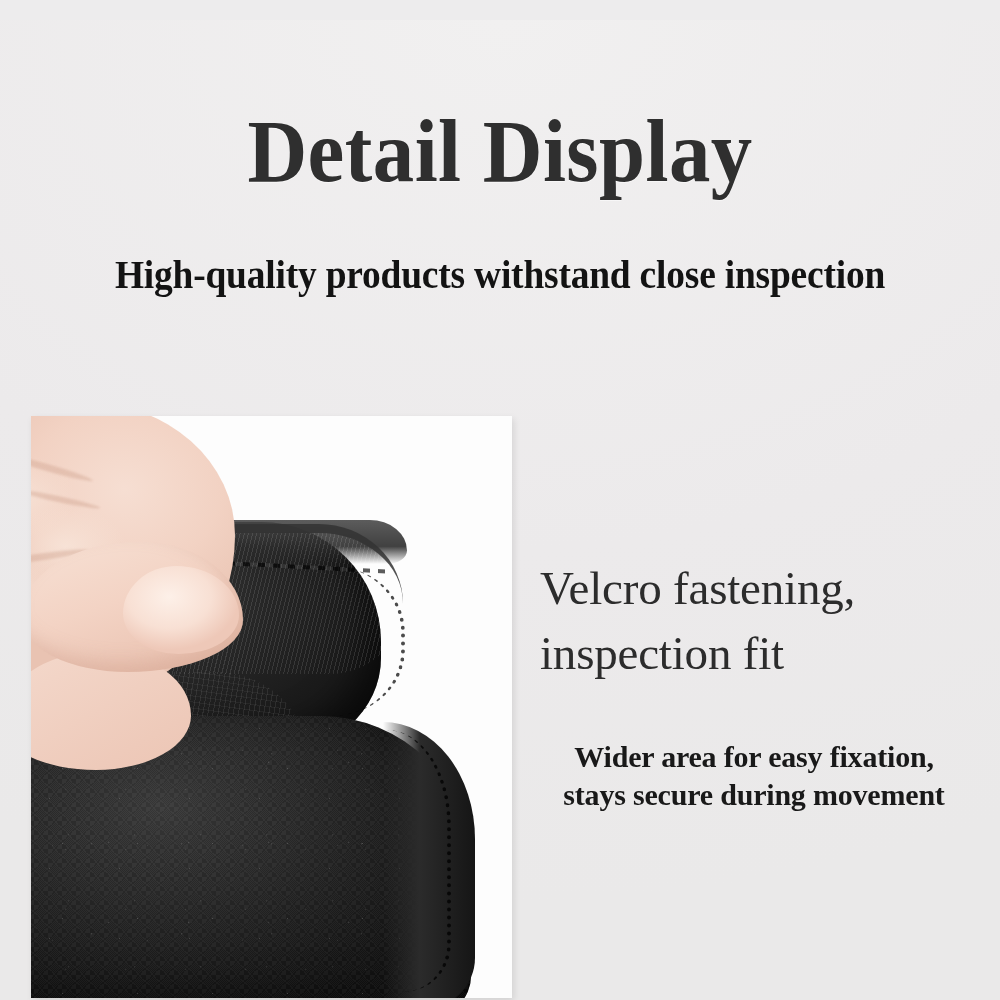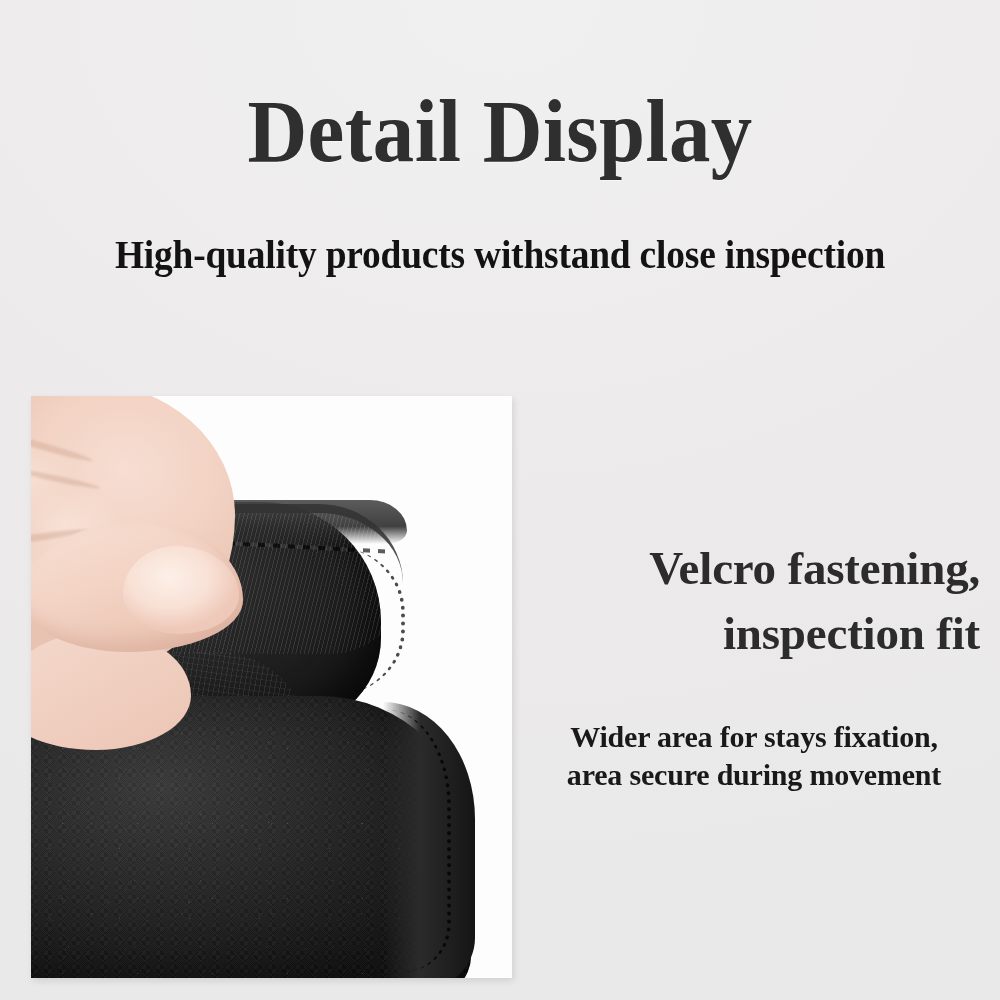--- a/index.html
+++ b/index.html
@@ -8,20 +8,21 @@
     background:#edeced;
     font-family:"Liberation Serif", serif;
     overflow:hidden;
     position:relative;
   }
 
   #page{
     position:absolute;inset:0;
     background:
       radial-gradient(120% 90% at 50% 0%, #f1f0f0 0%, #eceaeb 60%, #eae9e9 100%);
+    margin-top: 20px;
   }
 
   
   .header{
     position:absolute;left:0;right:0;top:88px;
     text-align:center;
   }
   .title{
     font-family:"Liberation Serif", serif;
     font-weight:bold;
@@ -216,24 +217,24 @@
     position:absolute;
     left:356px;top:314px;
     width:60px;height:262px;
     border-right:4px dotted rgba(0,0,0,.75);
     border-radius:0 80px 60px 0 / 0 120px 60px 0;
   }
 
   
   .headline{
     position:absolute;
-    left:528px;top:536px;width:452px;
-    text-align:right;
-    font-family:"Liberation Serif", serif;
-    font-weight:bold;
+    left:540px;top:536px;width:452px;
+    text-align:left;
+    font-family:"Liberation Serif", serif;
+    font-weight:normal;
     font-size:47px;
     line-height:1.38;
     color:#2c2c2c;
     letter-spacing:-0.2px;
   }
   .body{
     position:absolute;
     left:522px;top:718px;width:464px;
     text-align:center;
     font-family:"Liberation Serif", serif;
@@ -288,17 +289,17 @@
 
     </div>
   </div>
 
   <div class="headline">
     <span class="ln">Velcro fastening,</span>
     <span class="ln">inspection fit</span>
   </div>
 
   <div class="body">
-    <span class="ln">Wider area for stays fixation,</span>
-    <span class="ln">area secure during movement</span>
+    <span class="ln">Wider area for easy fixation,</span>
+    <span class="ln">stays secure during movement</span>
   </div>
 
 </div>
 
 </body></html>

